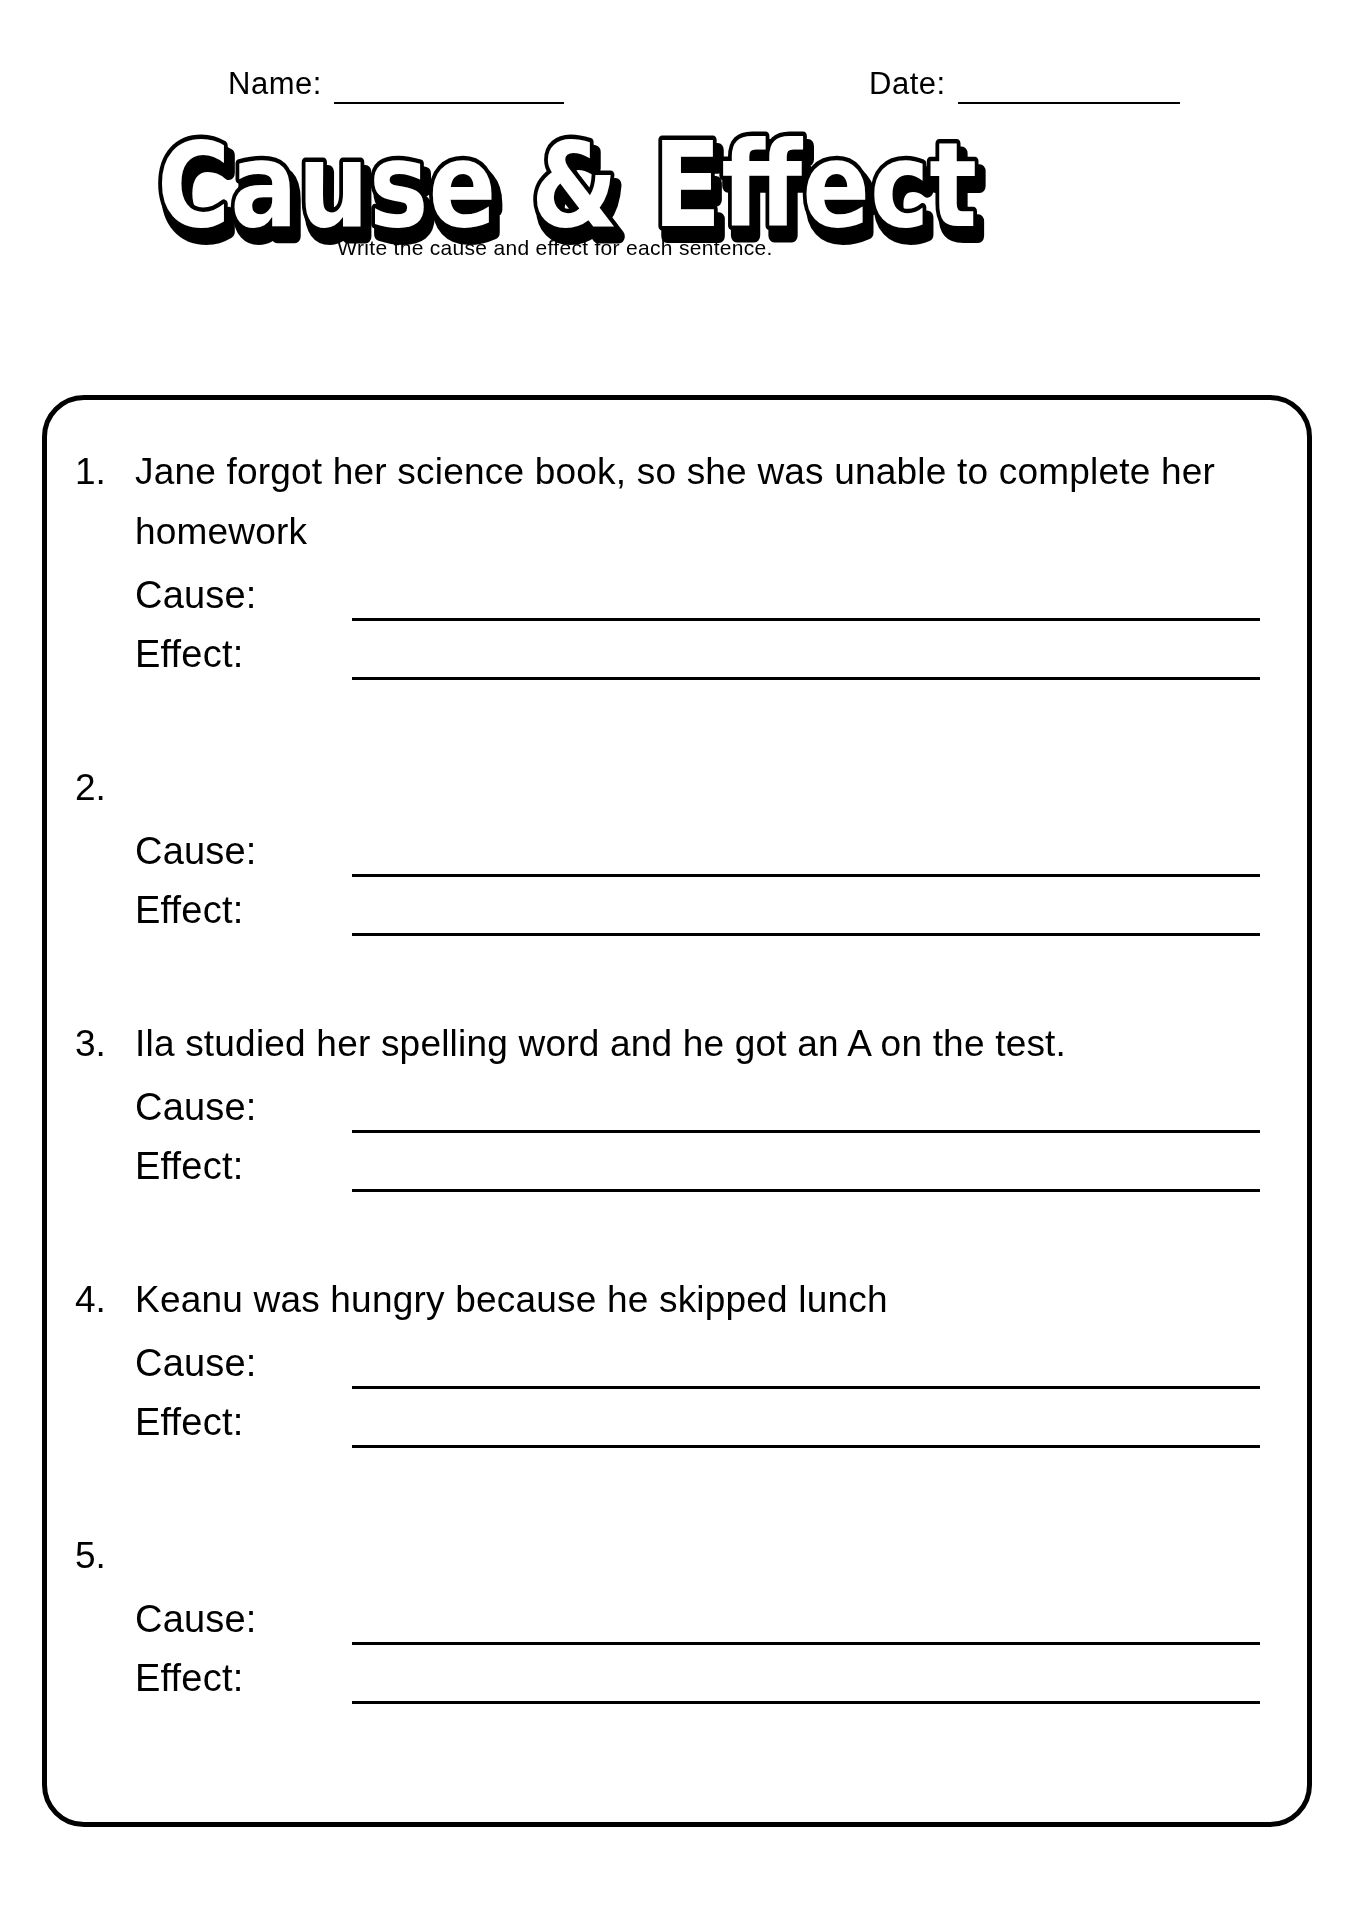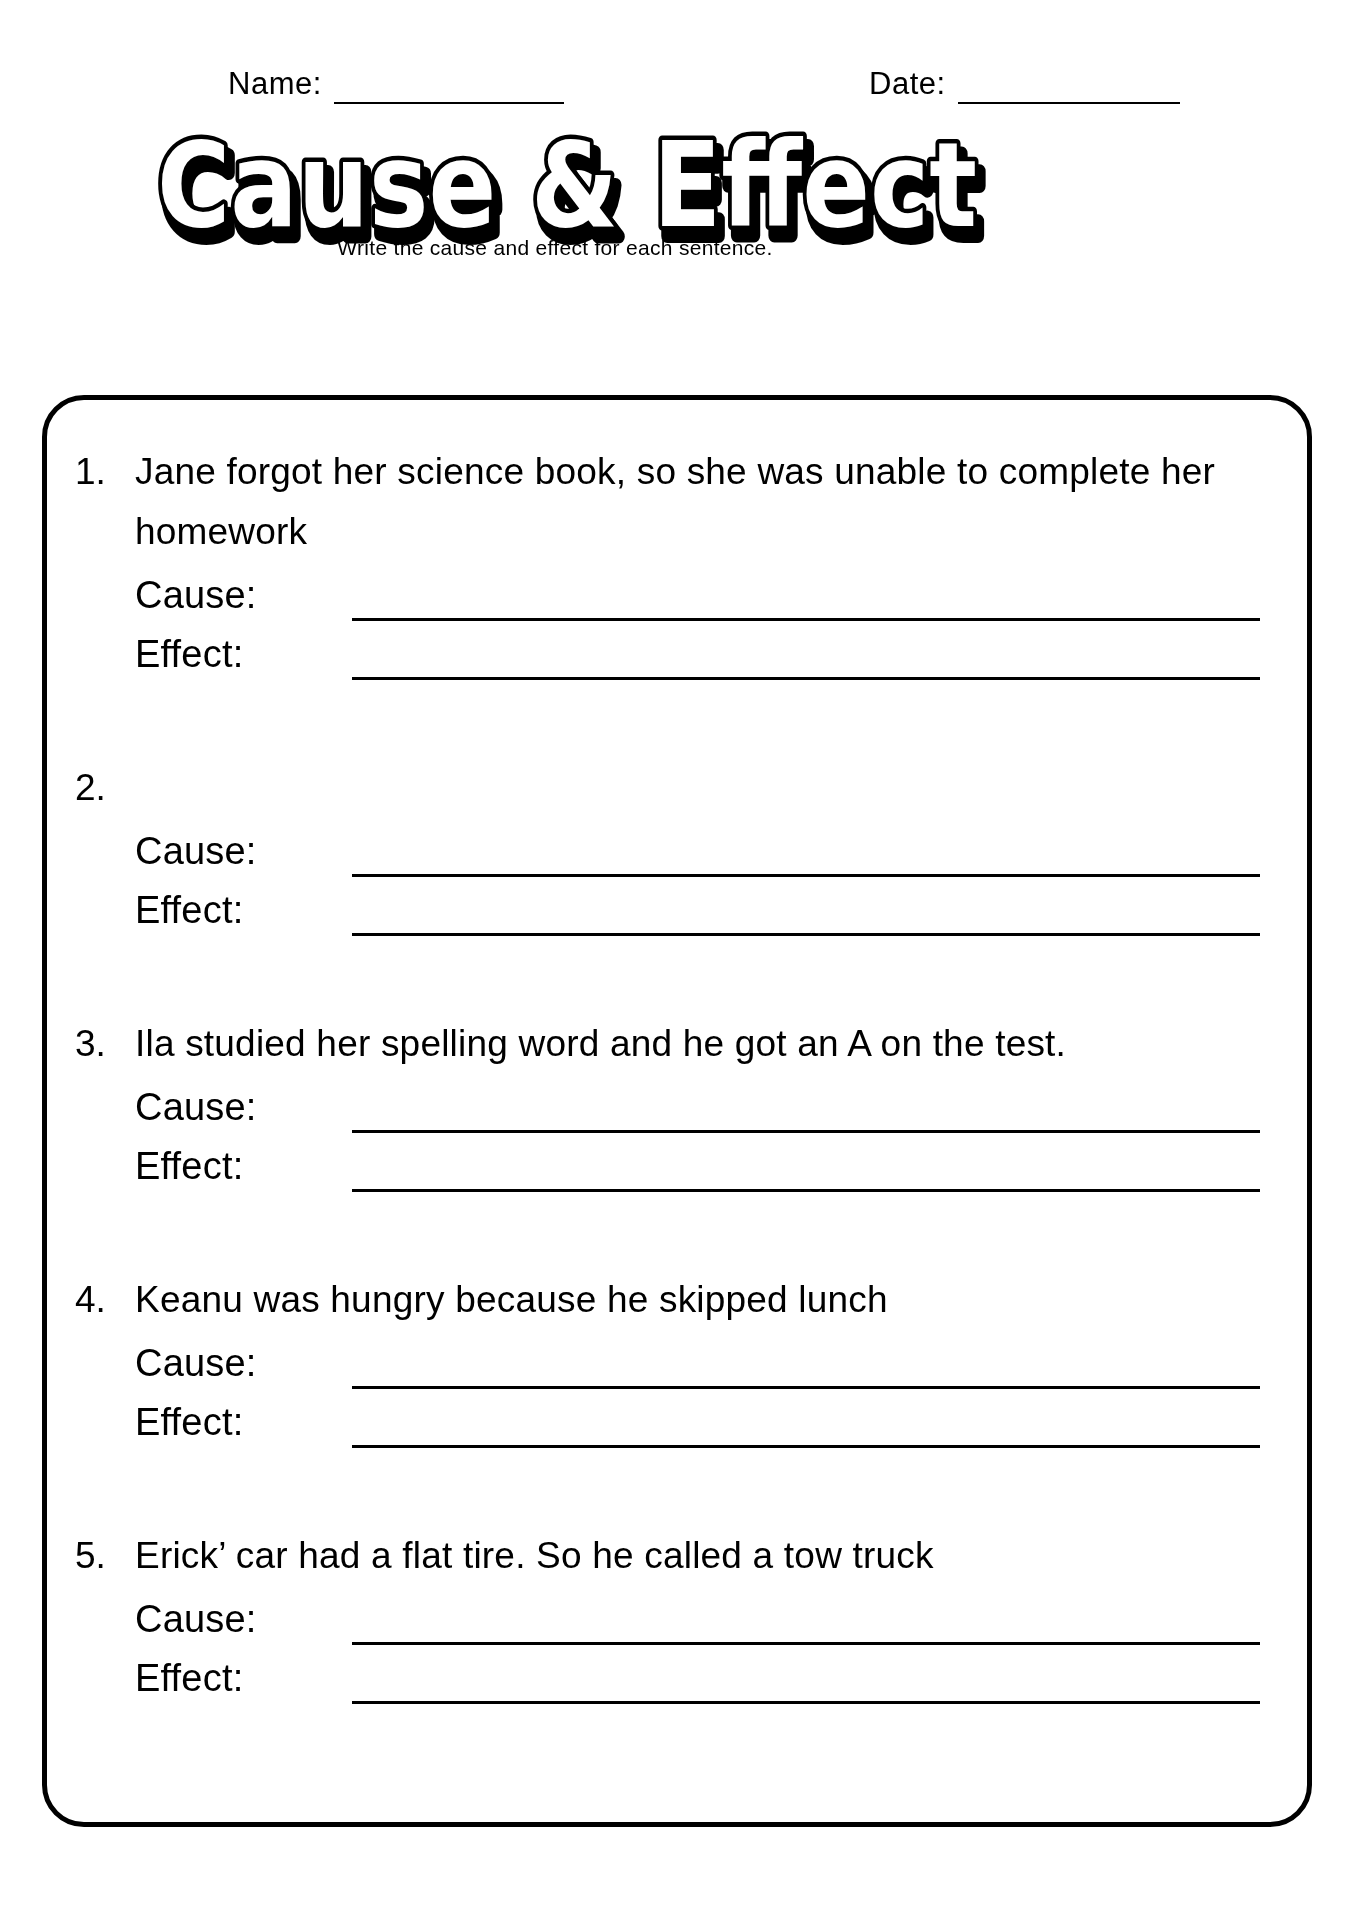--- a/index.html
+++ b/index.html
@@ -203,21 +203,20 @@
     </div>
     <div class="blank-row">
       <span class="blank-label">Effect:</span>
       <span class="blank-line-fill"></span>
     </div>
   </div>
 
   <div class="item">
     <div class="sentence-row">
       <span class="num">5.</span>
-      <span class="sentence">Erick’ car had a flat tire. So he called a tow truck</span>
     </div>
     <div class="blank-row">
       <span class="blank-label">Cause:</span>
       <span class="blank-line-fill"></span>
     </div>
     <div class="blank-row">
       <span class="blank-label">Effect:</span>
       <span class="blank-line-fill"></span>
     </div>
   </div>

